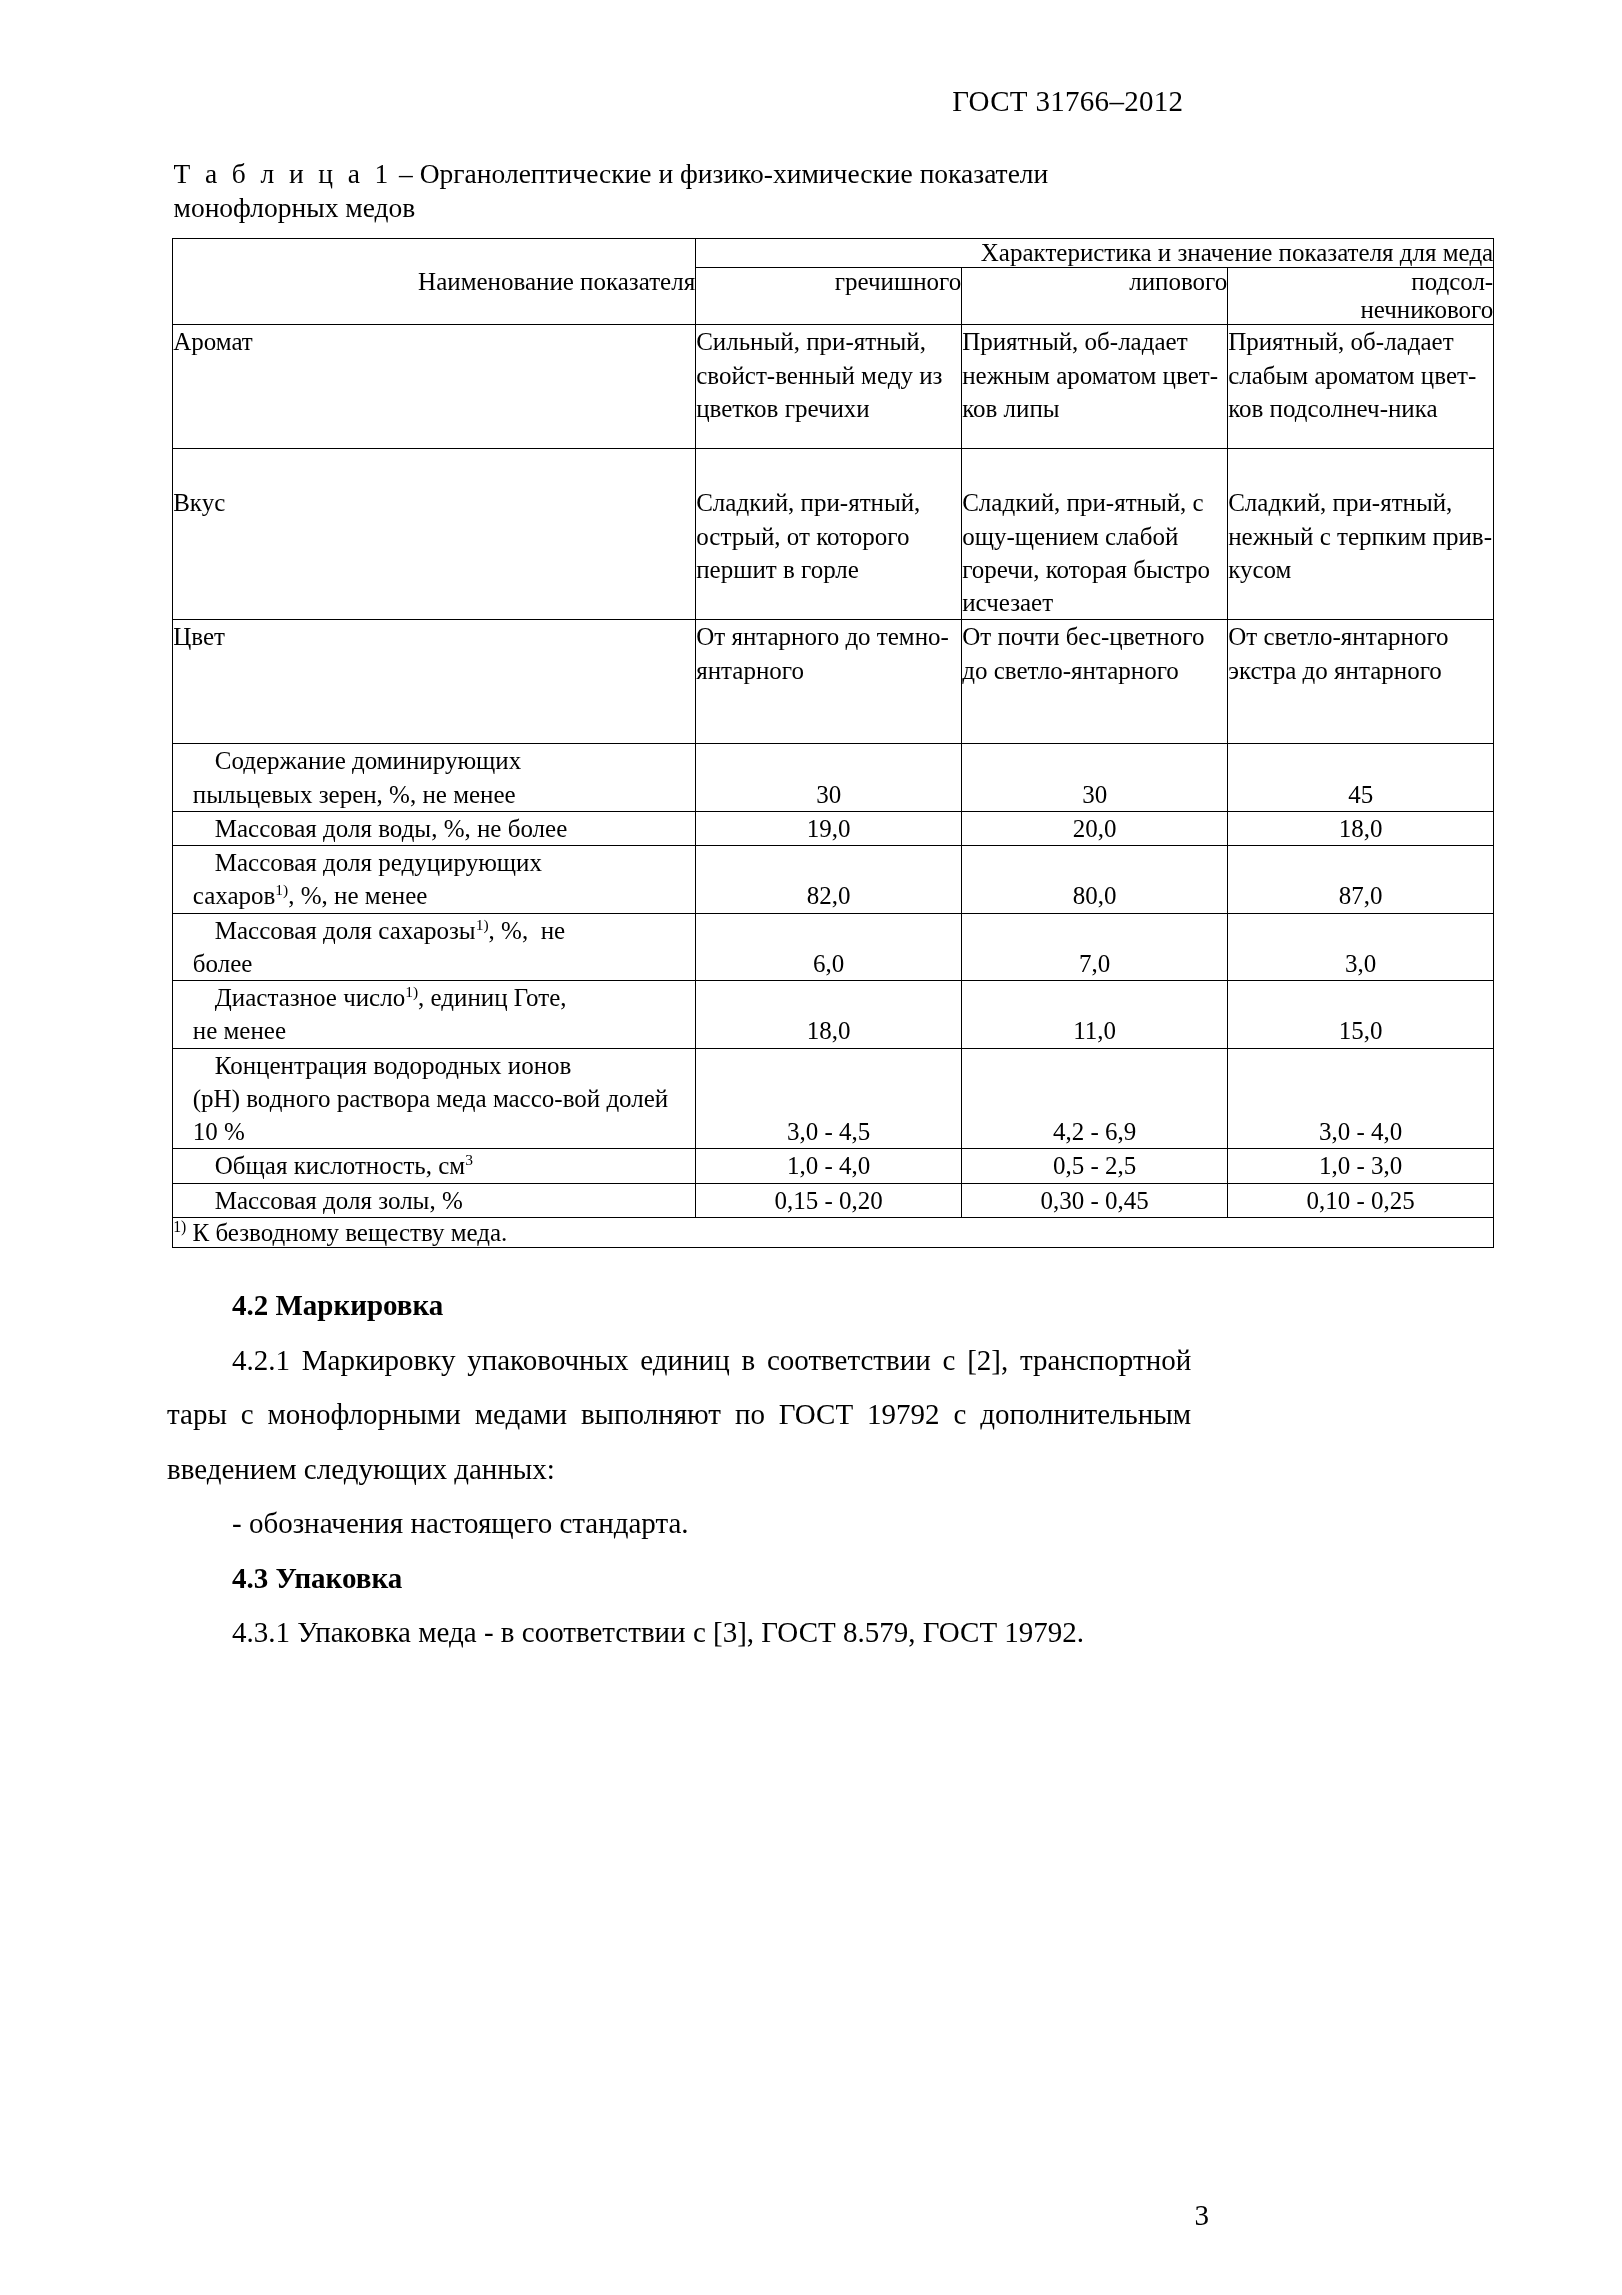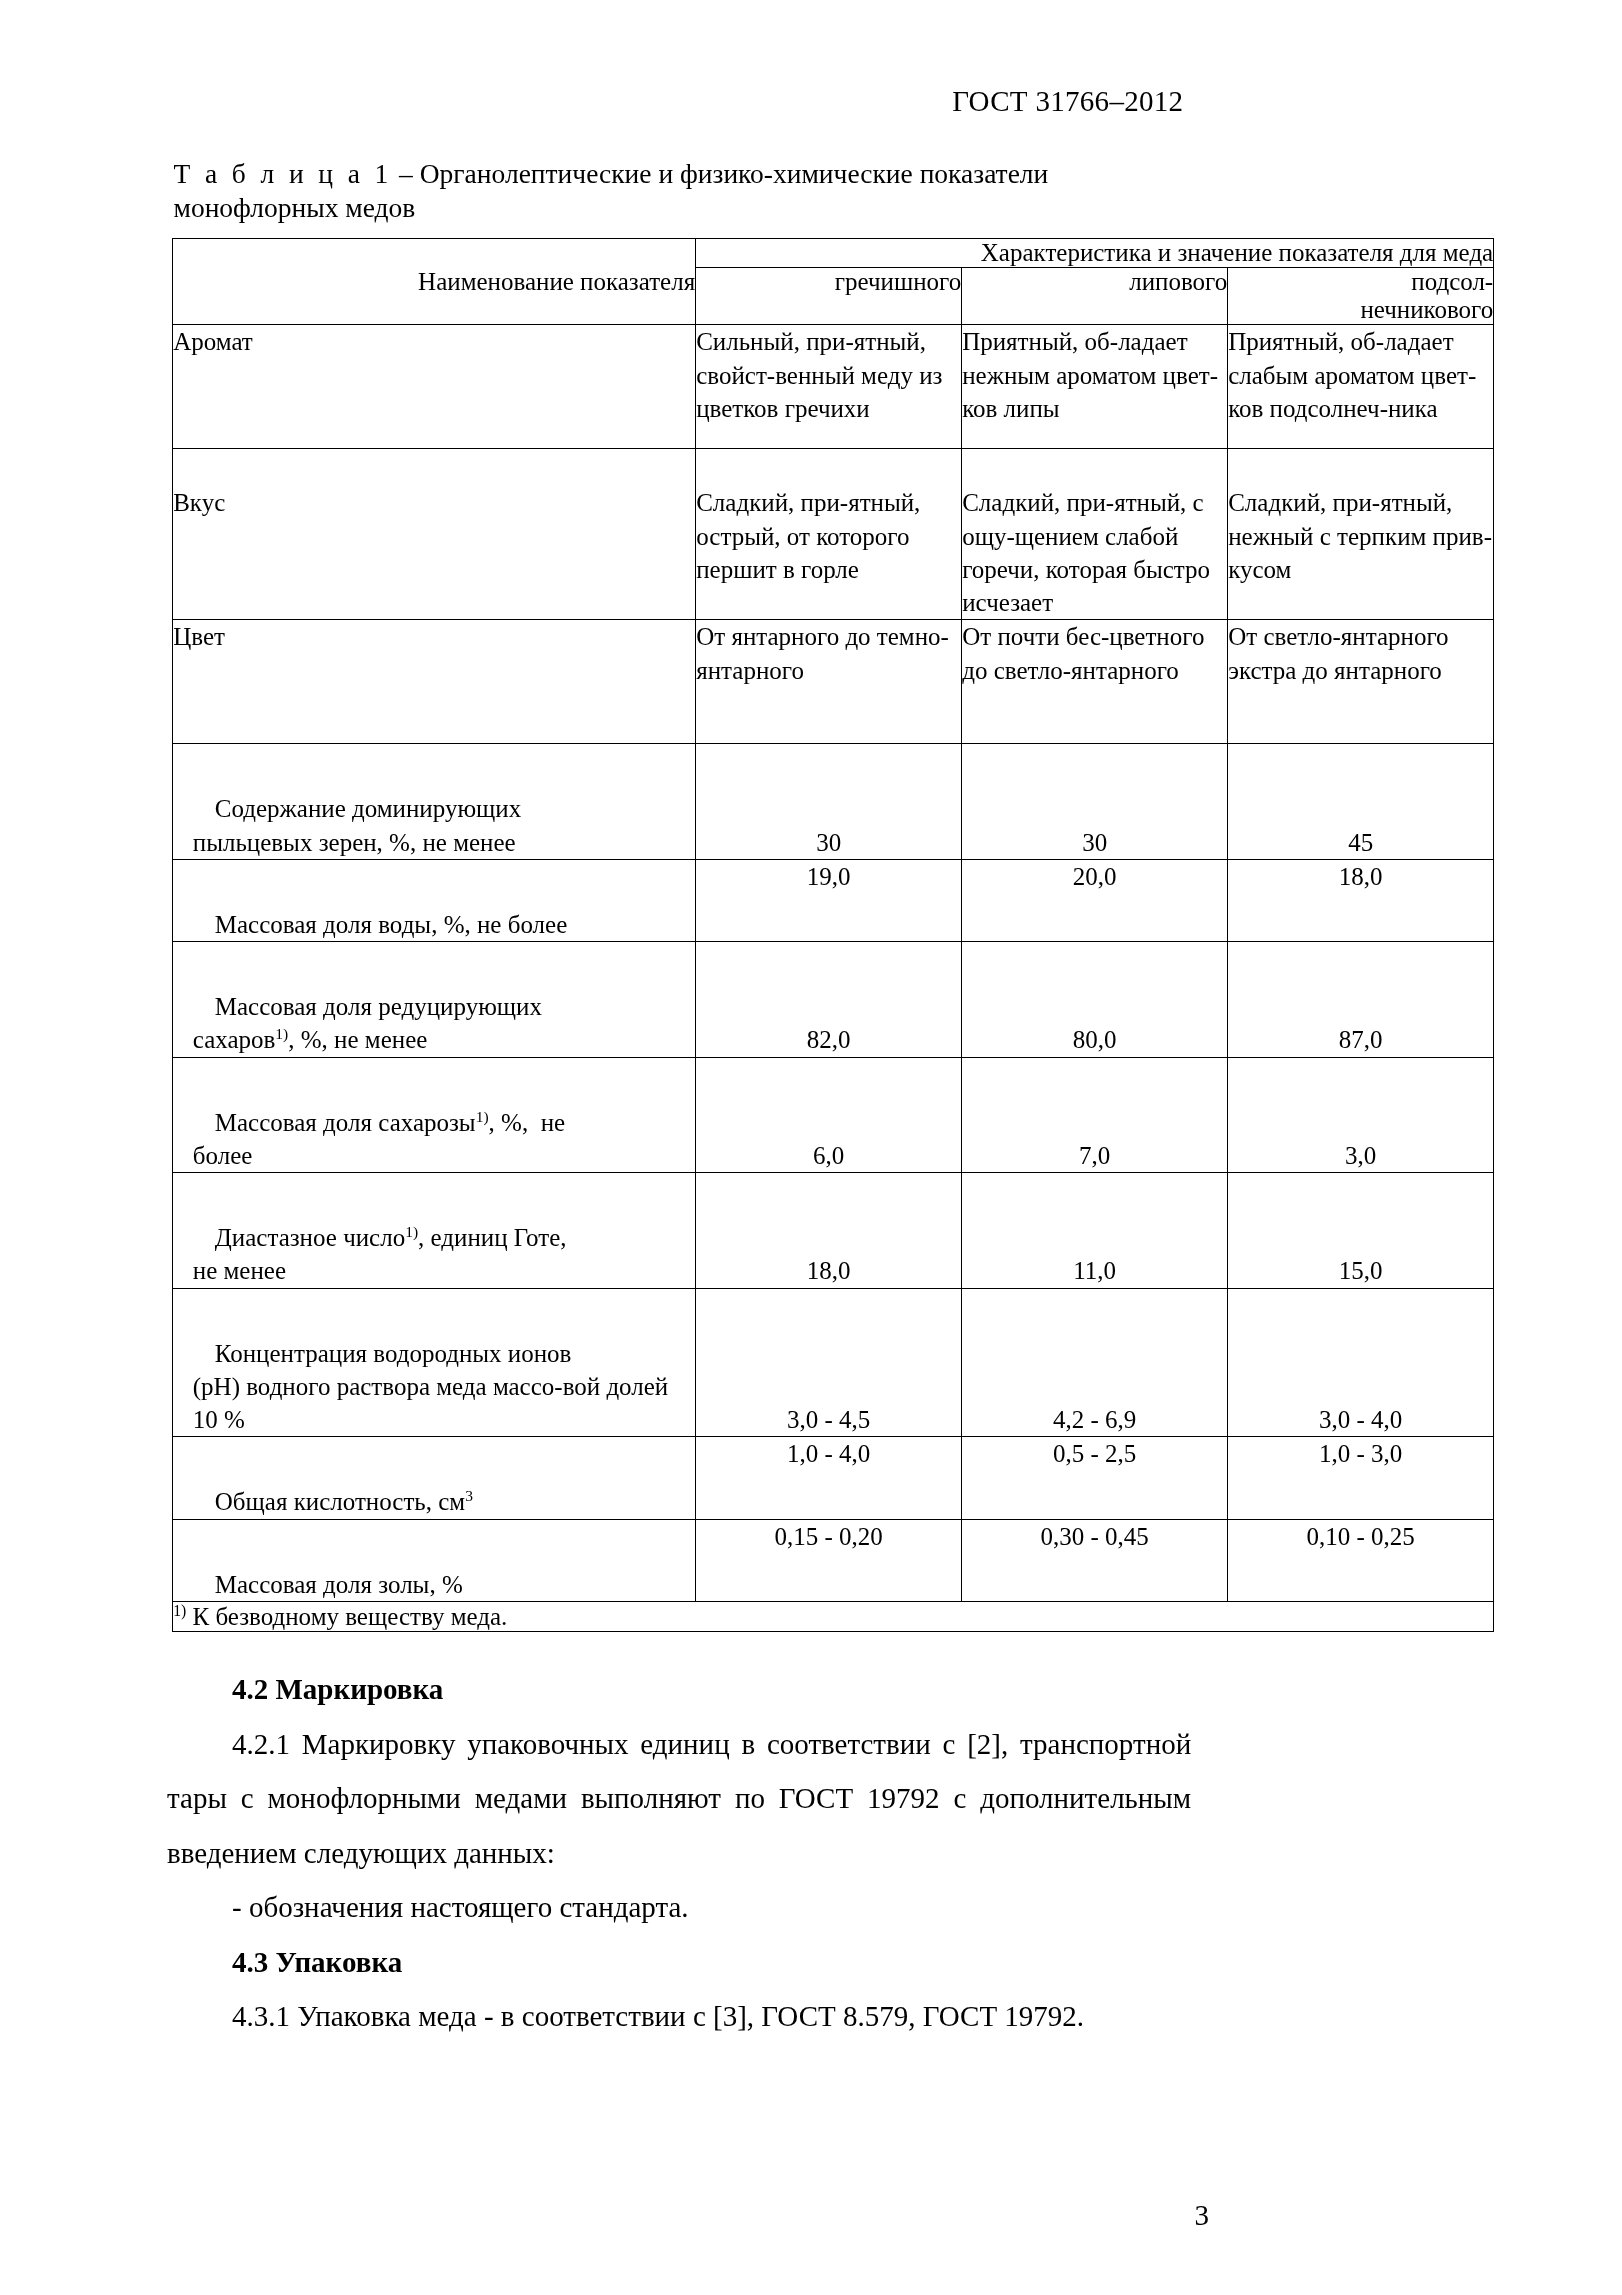--- a/index.html
+++ b/index.html
@@ -67,21 +67,20 @@
     padding: 5.2px 9.2px 5.2px 11.8px;
     line-height: 1.33;
     margin-top: 16px;
   }
   .name-cell {
     line-height: 1.33;
     padding: 5.2px 6.5px 5.2px 19.6px;
   }
   .indent {
     text-indent: 22px;
-    margin-top: 48px;
   }
   .val-center {
     text-align: center;
     line-height: 1.33;
     padding: 5.2px 6.5px;
   }
   .tall-row td {
     height: 123px;
   }
   .num-row td {

